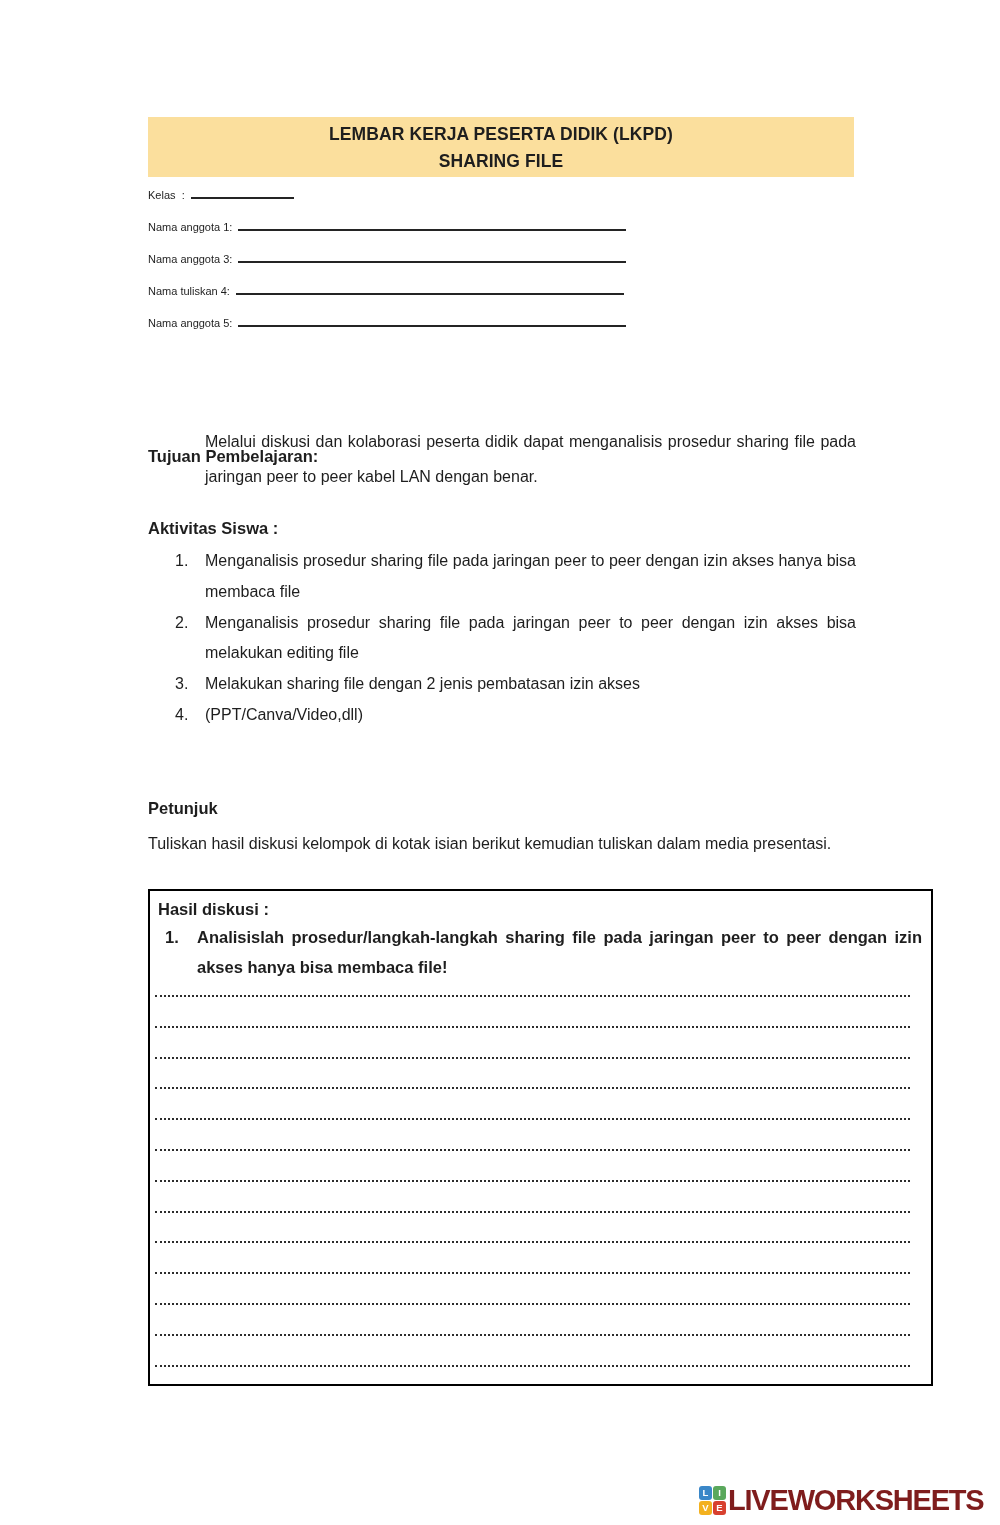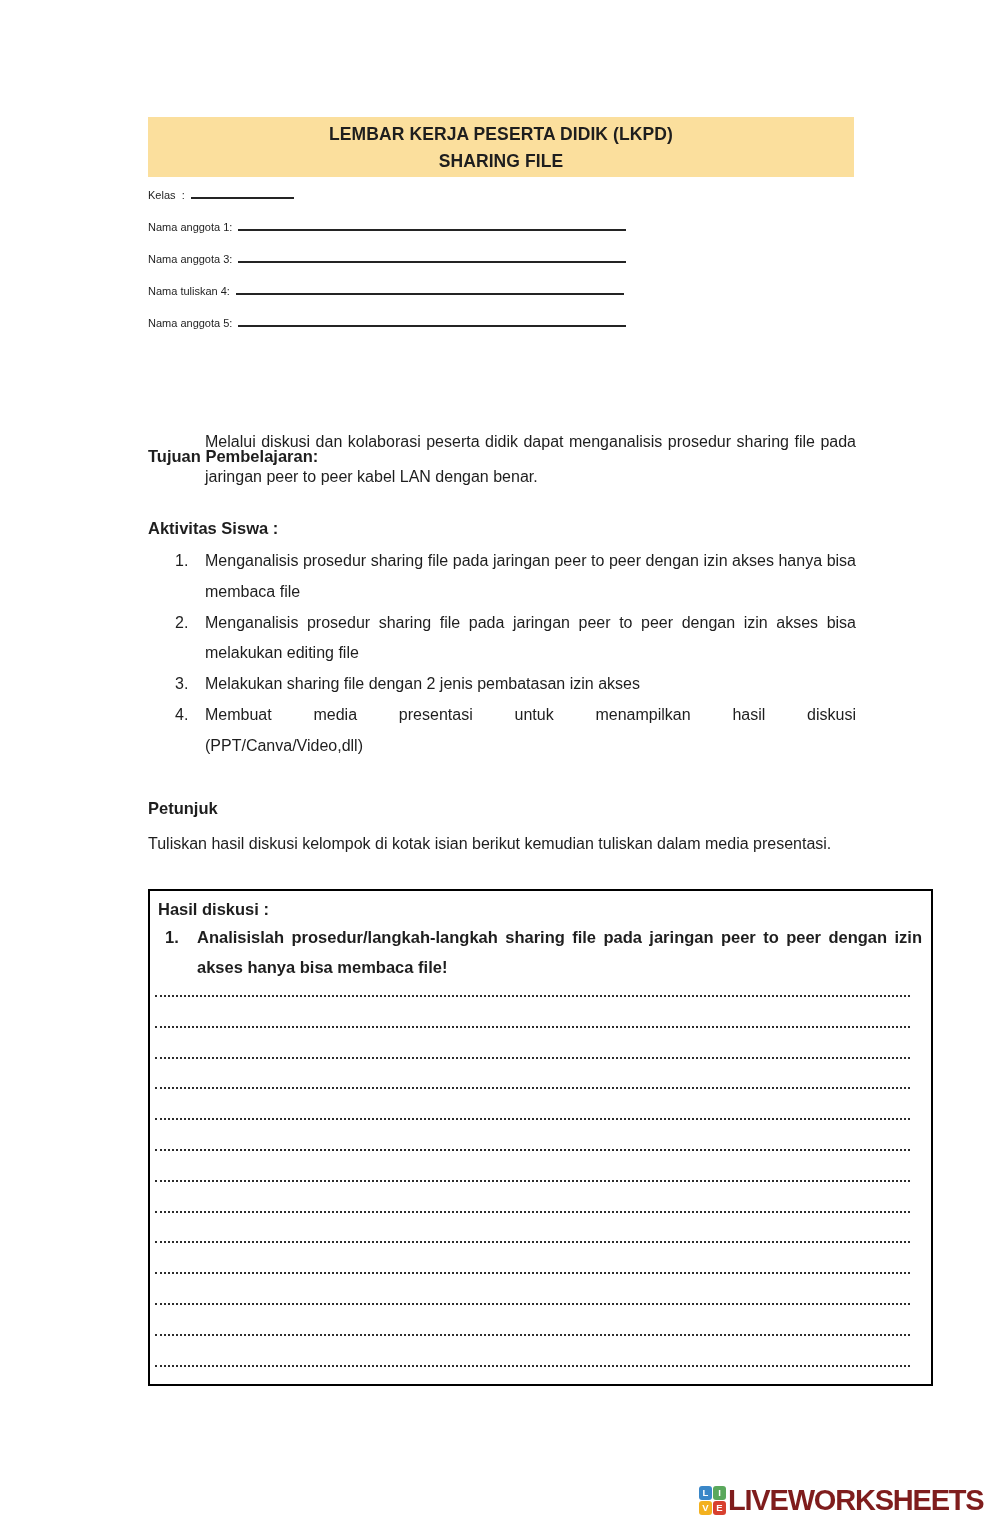--- a/index.html
+++ b/index.html
@@ -198,21 +198,20 @@
     <li class="activity">
       <span class="num">2.</span>
       <span>Menganalisis prosedur sharing file pada jaringan peer to peer dengan izin akses bisa melakukan editing file</span>
     </li>
     <li class="activity">
       <span class="num">3.</span>
       <span>Melakukan sharing file dengan 2 jenis pembatasan izin akses</span>
     </li>
     <li class="activity">
       <span class="num">4.</span>
-      <span class="spread">Membuat media presentasi untuk menampilkan hasil diskusi</span>
       <span class="cont">(PPT/Canva/Video,dll)</span>
     </li>
   </ul>
 
   <div class="heading" id="petunjuk-heading">Petunjuk</div>
   <div class="para" id="petunjuk-body">Tuliskan hasil diskusi kelompok di kotak isian berikut kemudian tuliskan dalam media presentasi.</div>
 
   <div class="hasil-box">
     <div class="hasil-heading">Hasil diskusi :</div>
     <div class="hasil-question">

